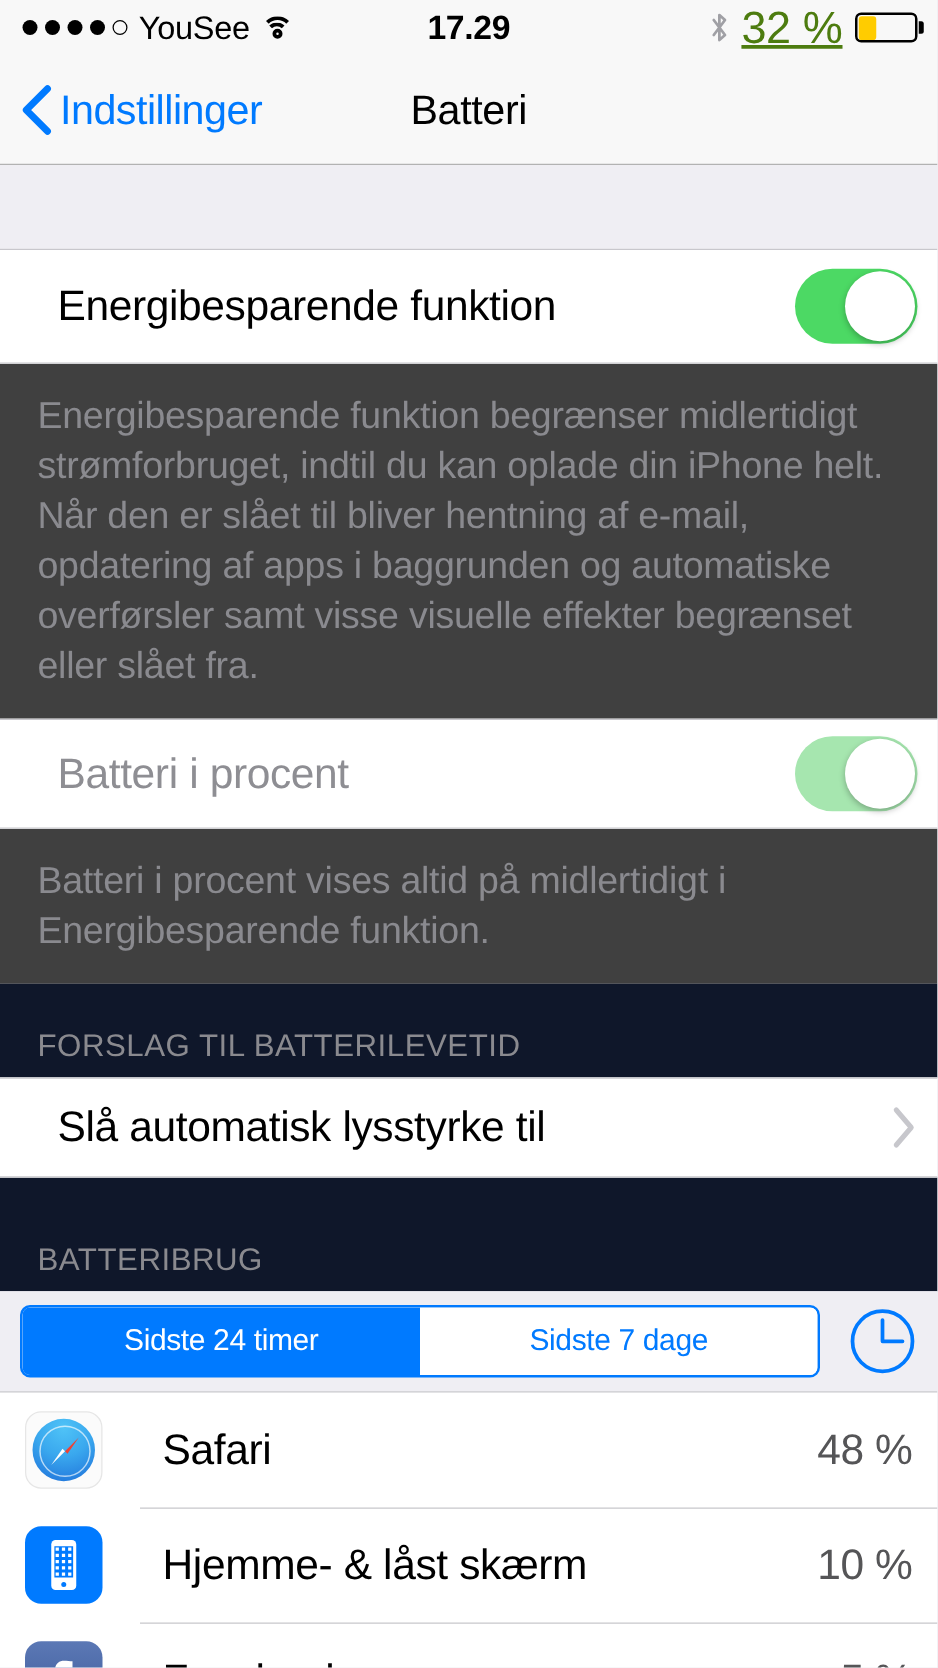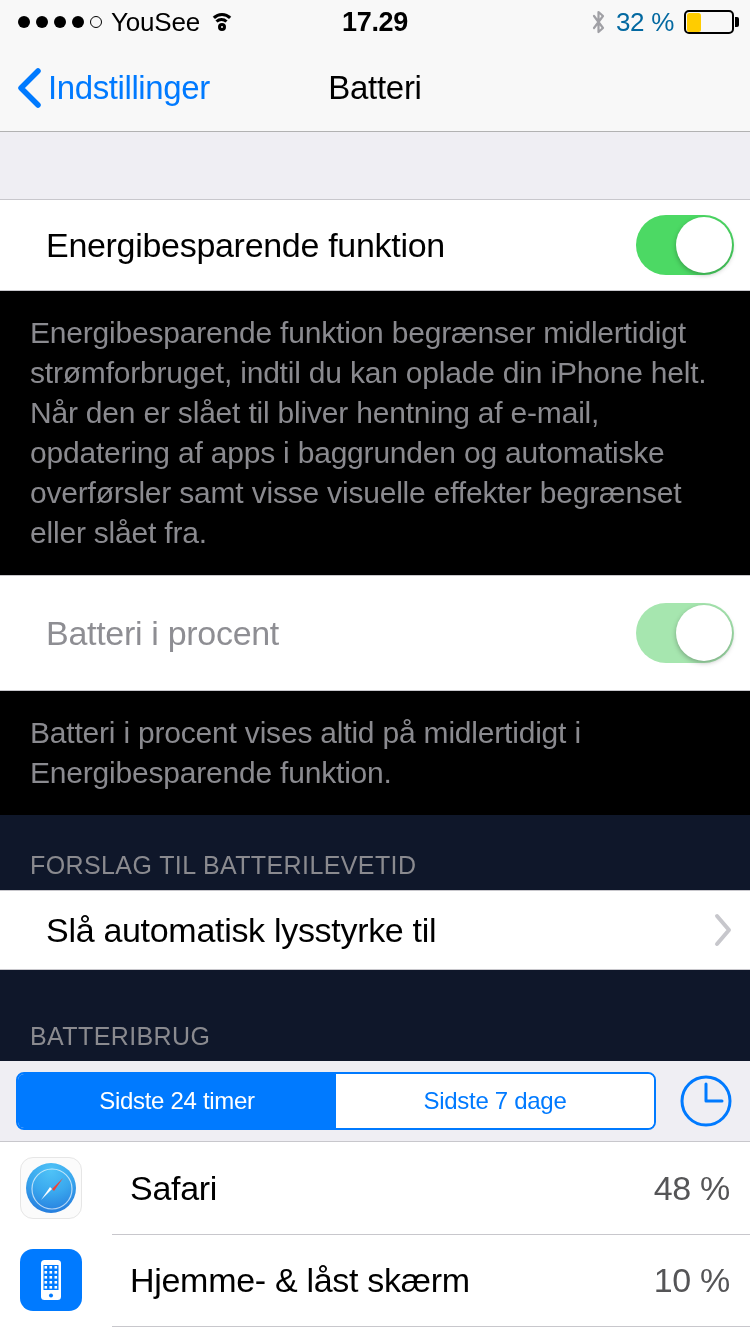--- a/index.html
+++ b/index.html
@@ -32,21 +32,21 @@
   .wifi i:nth-child(2){ width: 17px; height: 17px; margin-left: -8.5px; top: 6px; }
   .wifi i:nth-child(3){ width: 8px;  height: 8px;  margin-left: -4px;  top: 11px;
       border: 3.5px solid #000; border-radius: 50%; }
   .sb-time {
     position: absolute; left: 0; width: 750px; text-align: center;
     font-size: 27px; font-weight: bold; color: #000; letter-spacing: -0.3px;
   }
   .sb-right { position: absolute; right: 16px; display: flex; align-items: center; gap: 10px; }
   .bt { width: 15px; height: 24px; position: relative; }
   .bt svg { display: block; }
-  .batt-pct { font-size: 26px; color: #0369a1; letter-spacing: -0.3px; }
+  .batt-pct { font-size: 36px; color: #4d7c0f; letter-spacing: -0.3px; text-decoration: underline; }
   .battery { position: relative; width: 50px; height: 24px; }
   .battery .shell {
     position: absolute; inset: 0; border: 2.2px solid #000; border-radius: 5px;
   }
   .battery .cap {
     position: absolute; right: -5px; top: 7px; width: 4px; height: 10px;
     background: #000; border-radius: 0 2px 2px 0;
   }
   .battery .fill {
     position: absolute; left: 2.5px; top: 2.5px; bottom: 2.5px;
@@ -86,21 +86,21 @@
     background: #4CD964; position: relative; flex: 0 0 auto; cursor: pointer;
   }
   .toggle.dim { background: #A6E6AF; }
   .toggle .knob {
     position: absolute; top: 2px; right: 2px; width: 56px; height: 56px;
     border-radius: 50%; background: #FFFFFF;
     box-shadow: 0 2px 5px rgba(0,0,0,0.28);
   }
 
   .footer-text {
-    background: #000000; color: #8A8A8F;
+    background: #404040; color: #8A8A8F;
     font-size: 30px; line-height: 40px; letter-spacing: -0.2px;
     padding: 22px 42px 22px 30px;
   }
   .section-header {
     background: #0f172a; color: #8A8A8F;
     font-size: 25px; letter-spacing: 0.4px;
     padding: 36px 24px 10px 30px;
   }
 
   .chevron-right { width: 22px; height: 38px; flex: 0 0 auto; }
@@ -201,21 +201,21 @@
 
     <div class="cell" style="height:92px;">
       <span class="cell-label">Energibesparende funktion</span>
       <span class="toggle">
         <span class="knob"></span>
       </span>
     </div>
 
     <div class="footer-text">Energibesparende funktion begrænser midlertidigt strømforbruget, indtil du kan oplade din iPhone helt. Når den er slået til bliver hentning af e-mail, opdatering af apps i baggrunden og automatiske overførsler samt visse visuelle effekter begrænset eller slået fra.</div>
 
-    <div class="cell" style="height:116px;">
+    <div class="cell" style="height:88px;">
       <span class="cell-label dim">Batteri i procent</span>
       <span class="toggle dim">
         <span class="knob"></span>
       </span>
     </div>
 
     <div class="footer-text">Batteri i procent vises altid på midlertidigt i Energibesparende funktion.</div>
 
     <div class="section-header">FORSLAG TIL BATTERILEVETID</div>
 

